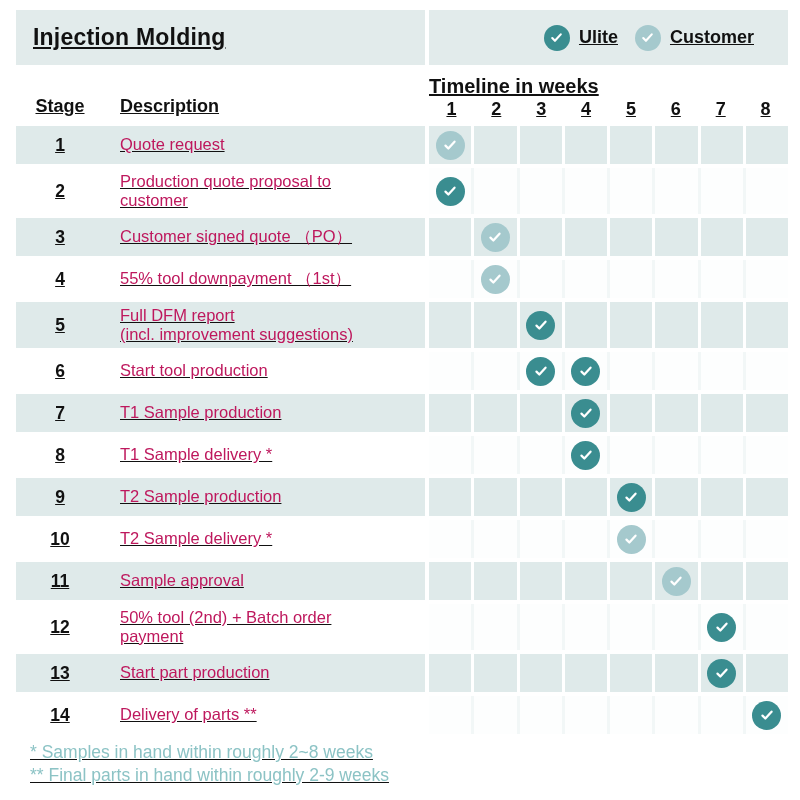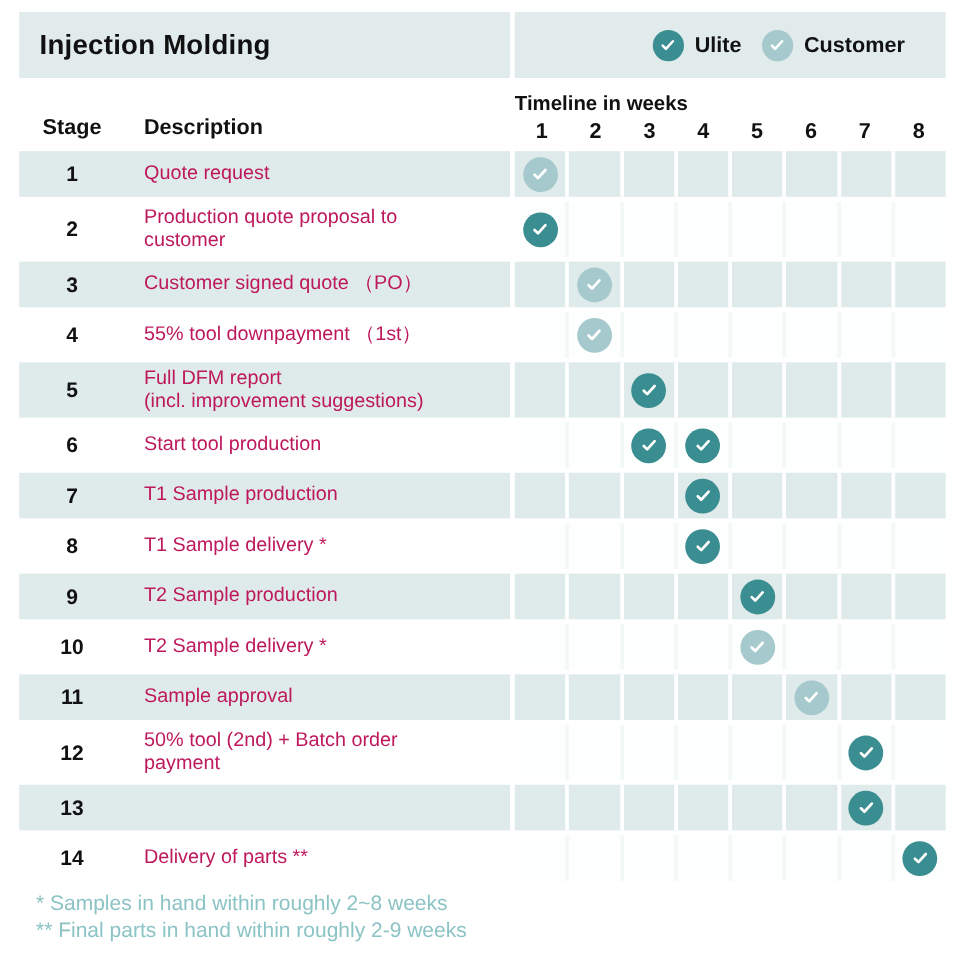--- a/index.html
+++ b/index.html
@@ -1,20 +1,21 @@
 <!DOCTYPE html>
 <html style="--band: #e2ebeb; --shade: #dfeaea; --fnote: #8cc3c5;"><head>
 <meta charset="utf-8">
 <style>
   html,body { margin:0; padding:0; background:#fff; }
   .page {
     width:800px; height:800px; box-sizing:border-box;
     padding:10px 12px 0 16px; background:#fff;
     font-family:"Liberation Sans","DejaVu Sans",sans-serif; color:#111;
     overflow:hidden;
+    text-decoration:underline;
   }
 
   
   .header-band { display:flex; gap:4px; height:55px; margin-bottom:3px; }
   .title-block {
     flex:0 0 409px; background:var(--band,#e2ebeb);
     display:flex; align-items:center; padding-left:17px; box-sizing:border-box;
   }
   .page-title { font-size:23px; font-weight:700; margin:0; letter-spacing:.2px; }
   .legend-block {
@@ -23,21 +24,21 @@
     gap:17px; padding-right:34px; box-sizing:border-box;
   }
   .legend-item { display:flex; align-items:center; gap:9px; font-size:18px; font-weight:700; }
 
   
   .table-header { display:flex; gap:4px; height:58px; }
   .lhs-h { flex:0 0 409px; display:flex; align-items:flex-end; padding-bottom:9px; box-sizing:border-box; }
   .th-stage { width:88px; text-align:center; font-size:18px; font-weight:700; }
   .th-desc  { padding-left:16px; font-size:18px; font-weight:700; }
   .th-timeline { flex:1; display:flex; flex-direction:column; justify-content:flex-end; }
-  .tl-label { font-size:17px; font-weight:700; line-height:1.1; }
+  .tl-label { font-size:20px; font-weight:700; line-height:1.1; }
   .tl-weeks { display:flex; }
   .wk { flex:1; text-align:center; font-size:18px; font-weight:700; padding:2px 0 6px; }
 
   
   .row { display:flex; gap:4px; margin-bottom:4px; height:38px; }
   .row.double { height:46px; }
   .row .lhs { flex:0 0 409px; display:flex; align-items:center; }
   .row.shaded .lhs { background:var(--shade,#dfeaea); }
   .stage-cell { width:88px; text-align:center; font-size:17.5px; font-weight:700; }
   .desc-cell {
@@ -378,20 +379,21 @@
                 <path d="M5.2 12.9l4.3 4.3 9.3-10.2" fill="none" stroke="#ffffff" stroke-width="3.4" stroke-linecap="round" stroke-linejoin="round"></path>
               </svg>
             </span>
           </div>
           <div class="cell"></div>
         </div>
       </div>
       <div class="row shaded">
         <div class="lhs">
           <div class="stage-cell">13</div>
+          <div class="desc-cell">Start part production</div>
         </div>
         <div class="grid">
           <div class="cell"></div>
           <div class="cell"></div>
           <div class="cell"></div>
           <div class="cell"></div>
           <div class="cell"></div>
           <div class="cell"></div>
           <div class="cell">
             <span class="check-circle" style="background-color: rgb(58, 141, 144); width: 29px; height: 29px;">

